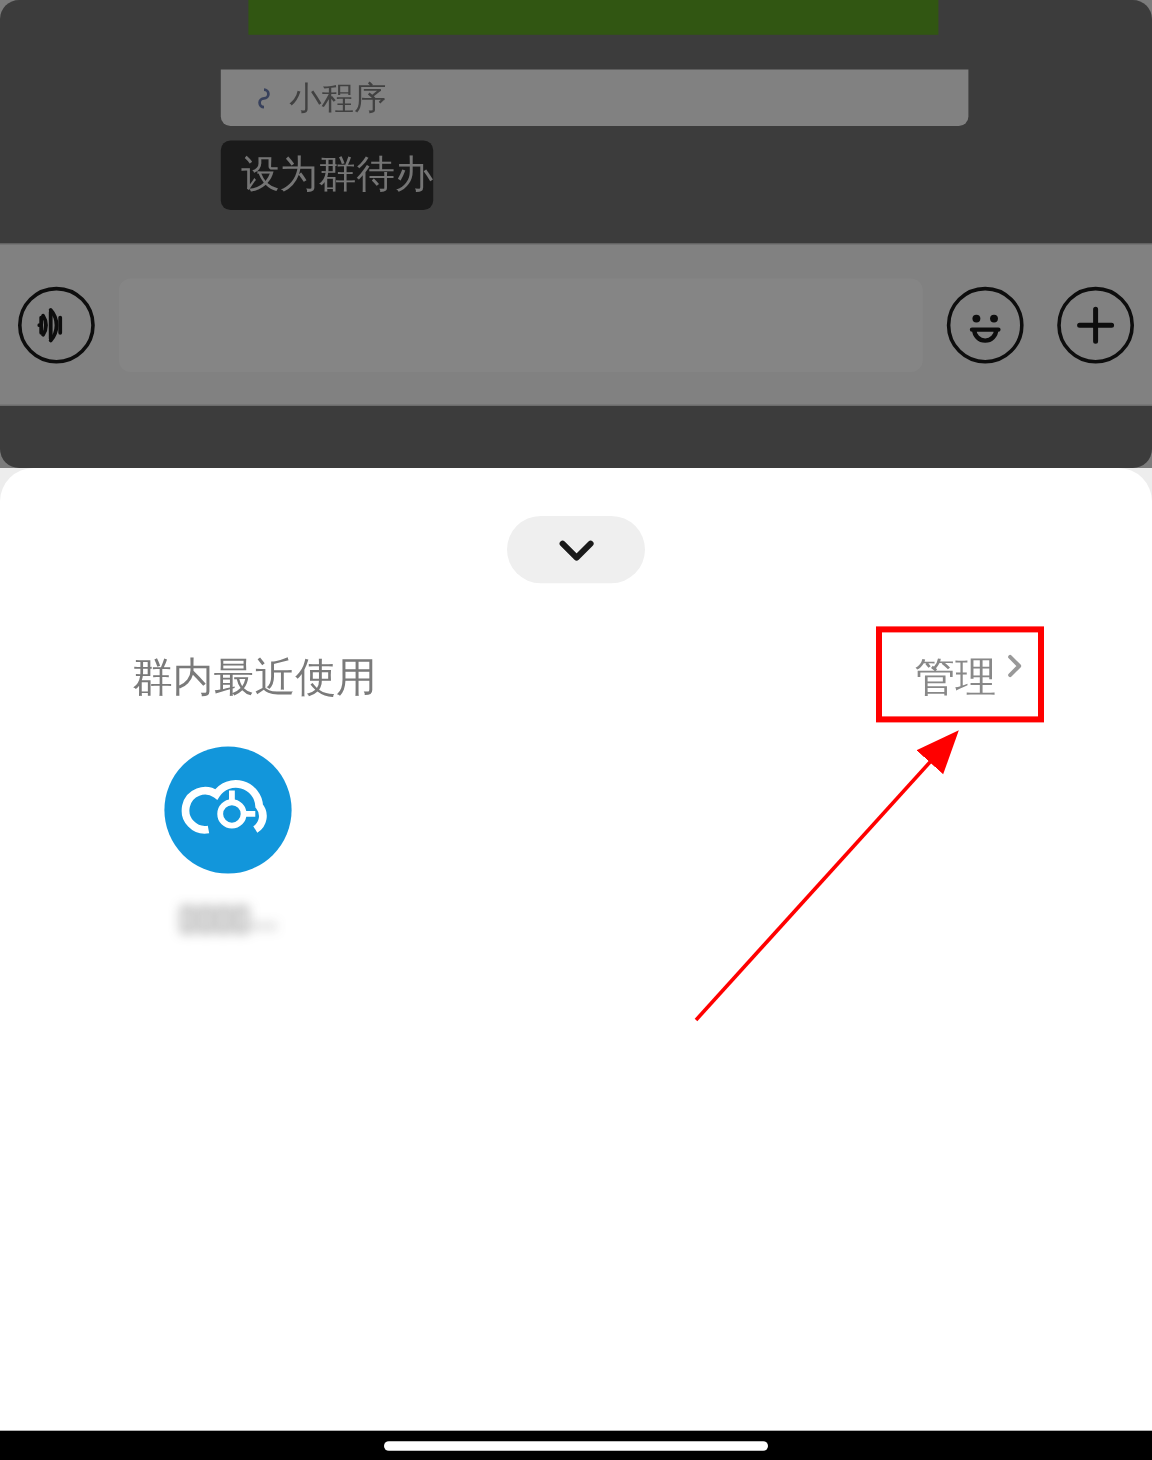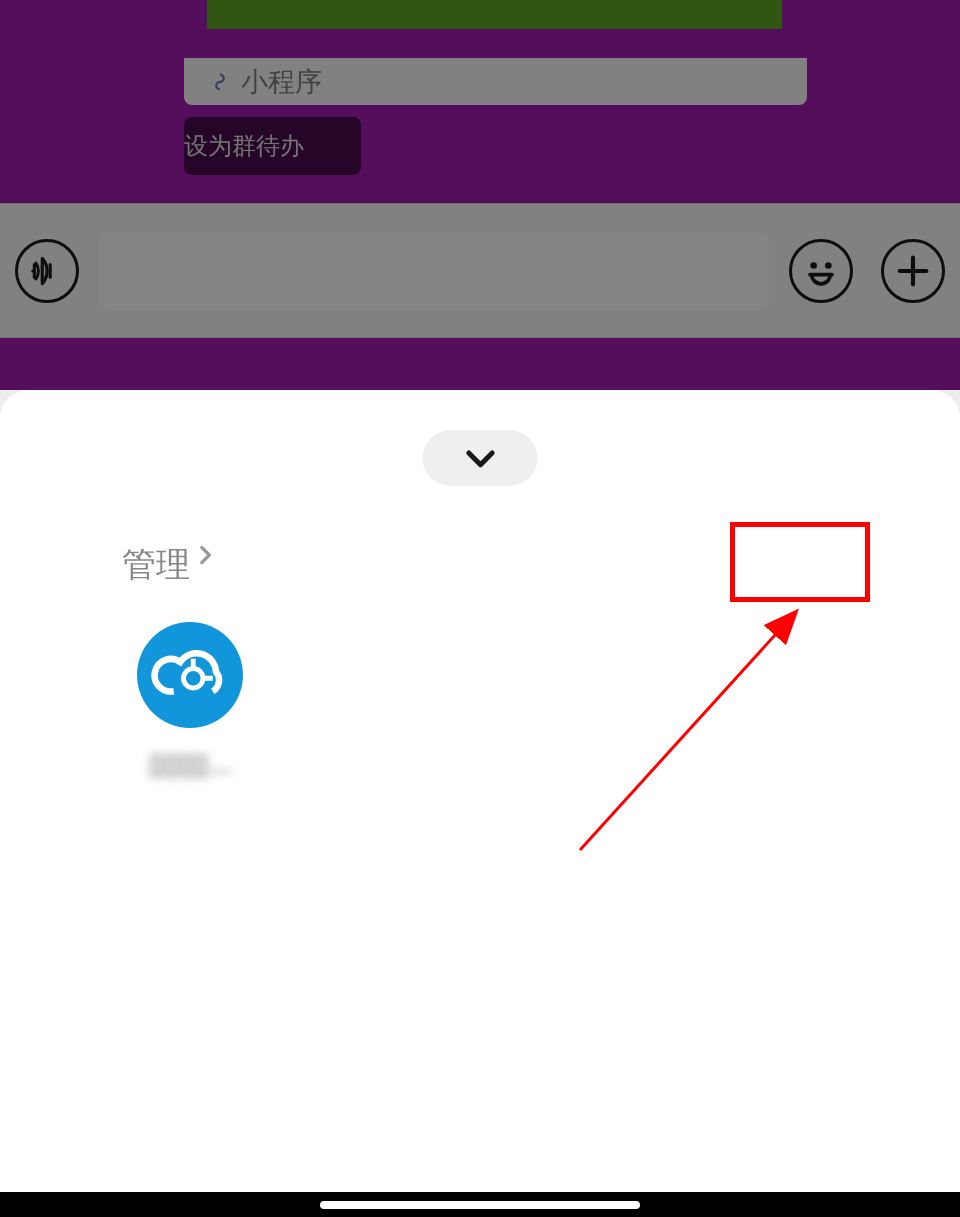--- a/index.html
+++ b/index.html
@@ -16,21 +16,22 @@
       position: relative;
       overflow: hidden;
     }
     
     .chat-area {
       position: absolute;
       top: 0;
       left: 0;
       right: 0;
       height: 390px;
-      background: #a21caf;
+      background: #737373;
+      border-radius: 16px;
     }
     
     .message-card {
       position: absolute;
       top: 0;
       left: 178px;
       width: 632px;
       background: #ffffff;
       border-radius: 0 0 10px 10px;
     }
@@ -71,23 +72,23 @@
     .todo-button {
       position: absolute;
       top: 117px;
       left: 184px;
       width: 177px;
       height: 58px;
       background: rgba(0, 0, 0, 0.56);
       border-radius: 8px;
       display: flex;
       align-items: center;
-      justify-content: flex-start;
+      justify-content: flex-end;
       color: #e0e0e0;
-      font-size: 24px;
+      font-size: 32px;
     }
     
     .input-bar {
       position: absolute;
       top: 203px;
       left: 0;
       right: 0;
       height: 135px;
       background: #f7f7f7;
       border-top: 1px solid #d9d9d9;
@@ -314,20 +315,21 @@
 <div class="dimmer"></div>
 
 <div class="panel">
   <div class="collapse-handle">
     <svg width="40" height="40" viewBox="0 0 24 24">
       <path fill="none" stroke="#1a1a1a" stroke-width="3" stroke-linecap="round" stroke-linejoin="round" d="M5 9 L12 16 L19 9"></path>
     </svg>
   </div>
 
   <div class="section-header">
+    <span class="section-title">群内最近使用</span>
     <div class="manage-btn">
       <span class="manage-text">管理</span>
       <svg width="26" height="26" viewBox="0 0 24 24">
         <path fill="none" stroke="#999999" stroke-width="3" stroke-linecap="round" stroke-linejoin="round" d="M9 5 L16 12 L9 19"></path>
       </svg>
     </div>
   </div>
 
   <div class="highlight-box"></div>
 

